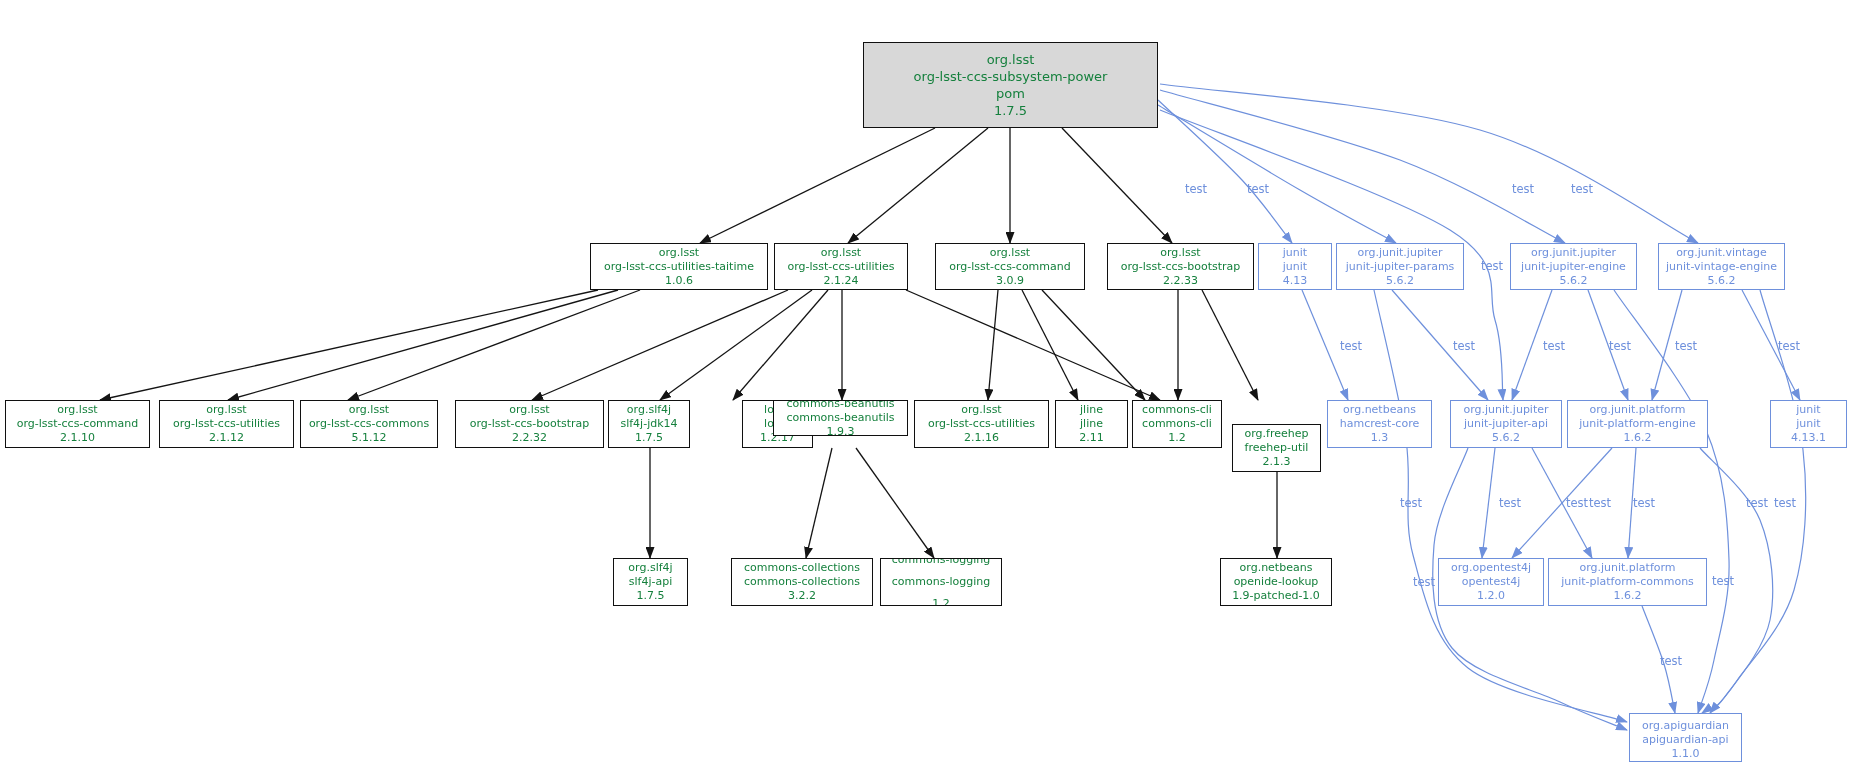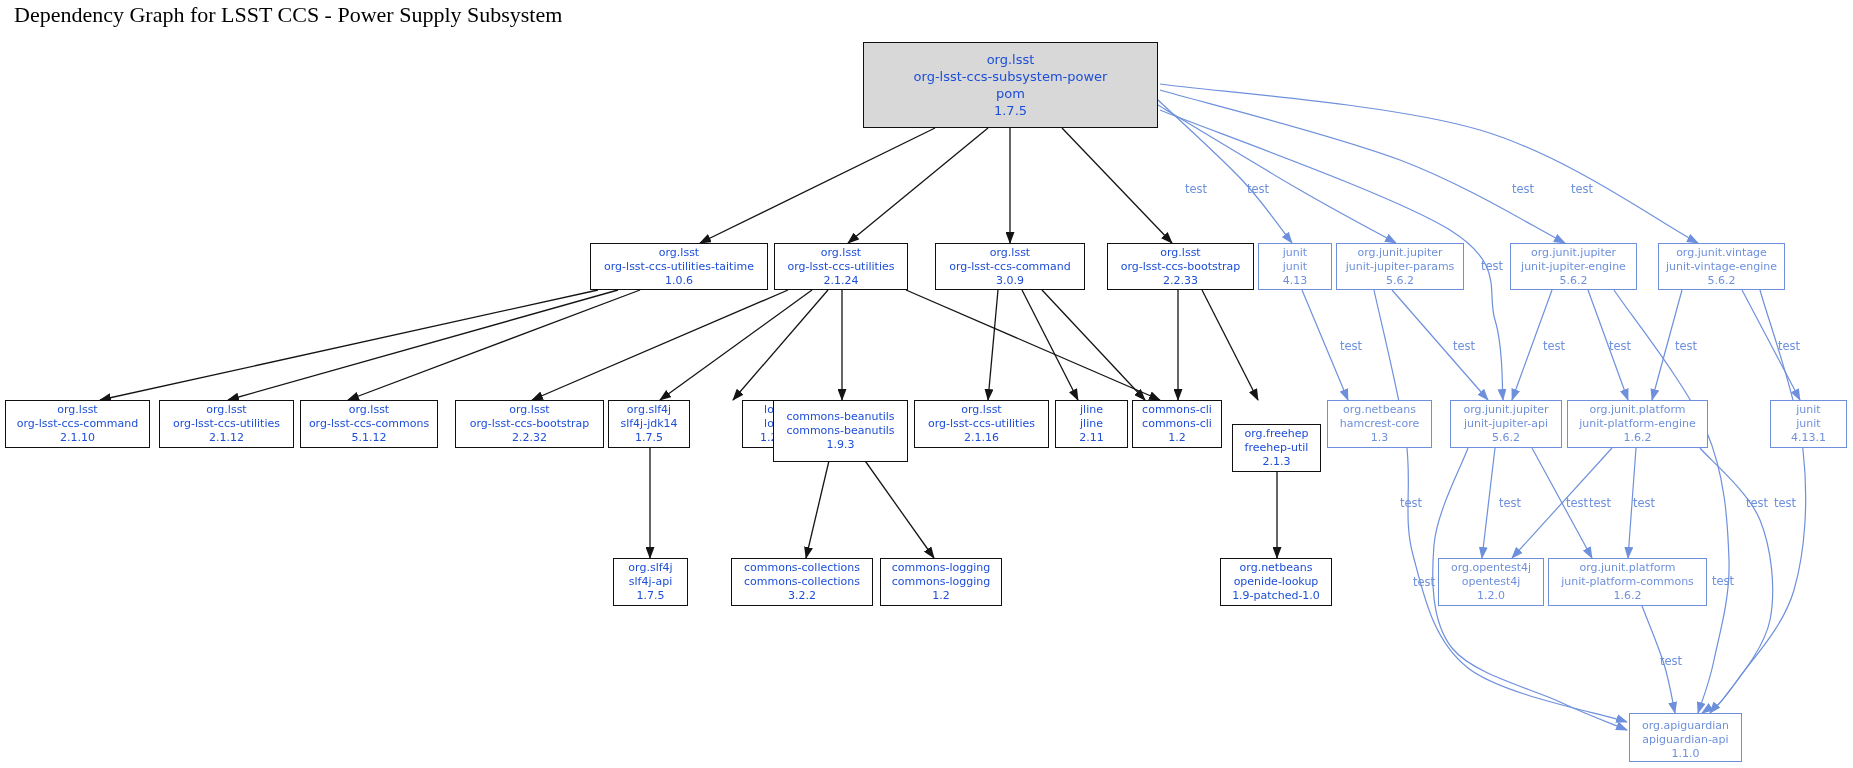--- a/index.html
+++ b/index.html
@@ -3,32 +3,31 @@
 <meta charset="utf-8">
 <style>
   html,body{margin:0;padding:0;background:#ffffff;width:1853px;height:768px;overflow:hidden;}
   #canvas{position:relative;width:1853px;height:768px;background:#fff;
           font-family:"DejaVu Sans",sans-serif;}
   .title{position:absolute;left:14px;top:2px;margin:0;font-family:"Liberation Serif",serif;
          font-weight:normal;font-size:22px;color:#000;white-space:nowrap;}
   #edge-svg{position:absolute;left:0;top:0;width:1853px;height:768px;pointer-events:none;}
   .node{position:absolute;background:#ffffff;border:1.4px solid #101010;box-sizing:border-box;
         display:flex;flex-direction:column;justify-content:center;text-align:center;
-        font-size:11px;line-height:14px;color:#1d4ed8;white-space:nowrap;overflow:hidden;cursor:default;}
+        font-size:11px;line-height:14px;color:#15803d;white-space:nowrap;overflow:hidden;cursor:default;}
   .node.blue{border:1.2px solid #6e90dc;color:#6e90dc;}
   .node.root{background:#d8d8d8;font-size:13px;line-height:17px;}
   .edge-black{stroke:#141414;stroke-width:1.3;fill:none;}
   .edge-blue{stroke:#6e90dc;stroke-width:1.2;fill:none;}
   .test-label{position:absolute;color:#6e90dc;font-size:11.5px;line-height:12px;white-space:nowrap;}
 </style>
 </head>
 <body>
 
 <div id="canvas">
-  <h1 class="title">Dependency Graph for LSST CCS - Power Supply Subsystem</h1>
   <svg id="edge-svg" width="1853" height="768">
     <defs>
       <marker id="arrow-black" markerUnits="userSpaceOnUse" markerWidth="12" markerHeight="9" refX="11" refY="4.5" orient="auto">
           <path d="M0,0 L12,4.5 L0,9 z" fill="#141414"></path>
         </marker>
       <marker id="arrow-blue" markerUnits="userSpaceOnUse" markerWidth="12" markerHeight="9" refX="11" refY="4.5" orient="auto">
           <path d="M0,0 L12,4.5 L0,9 z" fill="#6e90dc"></path>
         </marker>
     </defs>
     <g id="edge-group">
@@ -146,21 +145,21 @@
       <div class="node " style="left: 608px; top: 400px; width: 82px; height: 48px;">
         <div>org.slf4j</div>
         <div>slf4j-jdk14</div>
         <div>1.7.5</div>
       </div>
       <div class="node " style="left: 696px; top: 400px; width: 71px; height: 48px; margin-left: 46px;">
         <div>log4j</div>
         <div>log4j</div>
         <div>1.2.17</div>
       </div>
-      <div class="node " style="left: 773px; top: 400px; width: 135px; height: 62px;">
+      <div class="node " style="left: 773px; top: 400px; width: 135px; height: 36px;">
         <div>commons-beanutils</div>
         <div>commons-beanutils</div>
         <div>1.9.3</div>
       </div>
       <div class="node " style="left: 914px; top: 400px; width: 135px; height: 48px;">
         <div>org.lsst</div>
         <div>org-lsst-ccs-utilities</div>
         <div>2.1.16</div>
       </div>
       <div class="node " style="left: 1055px; top: 400px; width: 73px; height: 48px;">
@@ -201,21 +200,21 @@
       <div class="node " style="left: 613px; top: 558px; width: 75px; height: 48px;">
         <div>org.slf4j</div>
         <div>slf4j-api</div>
         <div>1.7.5</div>
       </div>
       <div class="node " style="left: 731px; top: 558px; width: 142px; height: 48px;">
         <div>commons-collections</div>
         <div>commons-collections</div>
         <div>3.2.2</div>
       </div>
-      <div class="node " style="left: 880px; top: 558px; width: 122px; height: 48px;">
+      <div class="node " style="left: 880px; top: 558px; width: 122px; height: 48px; gap: 8px;">
         <div>commons-logging</div>
         <div>commons-logging</div>
         <div>1.2</div>
       </div>
       <div class="node " style="left: 1220px; top: 558px; width: 112px; height: 48px;">
         <div>org.netbeans</div>
         <div>openide-lookup</div>
         <div>1.9-patched-1.0</div>
       </div>
       <div class="node blue" style="left: 1438px; top: 558px; width: 106px; height: 48px;">

